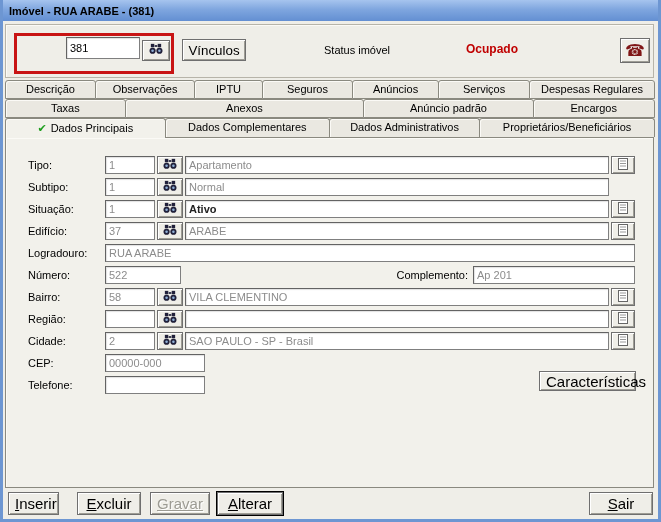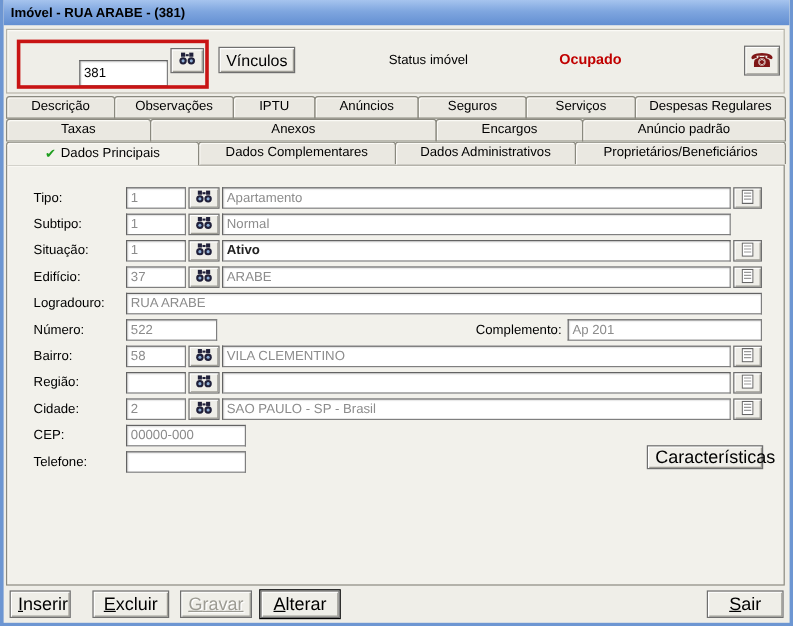--- a/index.html
+++ b/index.html
@@ -103,21 +103,21 @@
 
 <div class="window">
 
   <div class="titlebar">
     <span>Imóvel - RUA ARABE - (381)</span>
   </div>
 
   <div class="header-panel">
     <div class="hl-rect"></div>
     <span class="hp-abs" style="left:16px; top:19px;margin-top:40px;">Código:</span>
-    <div class="field black hp-abs" style="left:60px; top:25px; width:74px; height:22px;">381</div>
+    <div class="field black hp-abs" style="left:60px; top:12px; width:74px; height:22px;">381</div>
     <button class="btn hp-abs" style="left:136px; top:15px; width:28px; height:21px;">
       <span>
         <svg width="14" height="12" viewBox="0 0 16 14">
             <rect x="2" y="1" width="4" height="4" fill="#20203A"></rect>
             <rect x="10" y="1" width="4" height="4" fill="#20203A"></rect>
             <rect x="6.5" y="2.5" width="3" height="2" fill="#20203A"></rect>
             <circle cx="4" cy="9" r="3.6" fill="#20203A"></circle>
             <circle cx="12" cy="9" r="3.6" fill="#20203A"></circle>
             <circle cx="4" cy="9" r="1.5" fill="#8FB0D8"></circle>
             <circle cx="12" cy="9" r="1.5" fill="#8FB0D8"></circle>
@@ -129,30 +129,30 @@
     <span class="status-val">Ocupado</span>
     <button class="btn hp-abs" style="left:614px; top:13px; width:30px; height:25px;">
       <span class="phone-glyph">☎</span>
     </button>
   </div>
 
   <div class="tab-strip strip1">
     <div class="tab" style="flex:90 0 0">Descrição</div>
     <div class="tab" style="flex:100 0 0">Observações</div>
     <div class="tab" style="flex:66 0 0">IPTU</div>
+    <div class="tab" style="flex:90 0 0">Seguros</div>
     <div class="tab" style="flex:86 0 0">Anúncios</div>
-    <div class="tab" style="flex:90 0 0">Seguros</div>
     <div class="tab" style="flex:91 0 0">Serviços</div>
     <div class="tab" style="flex:128 0 0">Despesas Regulares</div>
   </div>
   <div class="tab-strip strip2">
     <div class="tab" style="flex:118 0 0">Taxas</div>
     <div class="tab" style="flex:243 0 0">Anexos</div>
+    <div class="tab" style="flex:170 0 0">Anúncio padrão</div>
     <div class="tab" style="flex:120 0 0">Encargos</div>
-    <div class="tab" style="flex:170 0 0">Anúncio padrão</div>
   </div>
   <div class="tab-strip strip3">
     <div class="tab active" style="flex:160 0 0">
       <span class="check">✔</span>
       <span>Dados Principais</span>
     </div>
     <div class="tab" style="flex:165 0 0">Dados Complementares</div>
     <div class="tab" style="flex:150 0 0">Dados Administrativos</div>
     <div class="tab" style="flex:176 0 0">Proprietários/Beneficiários</div>
   </div>

